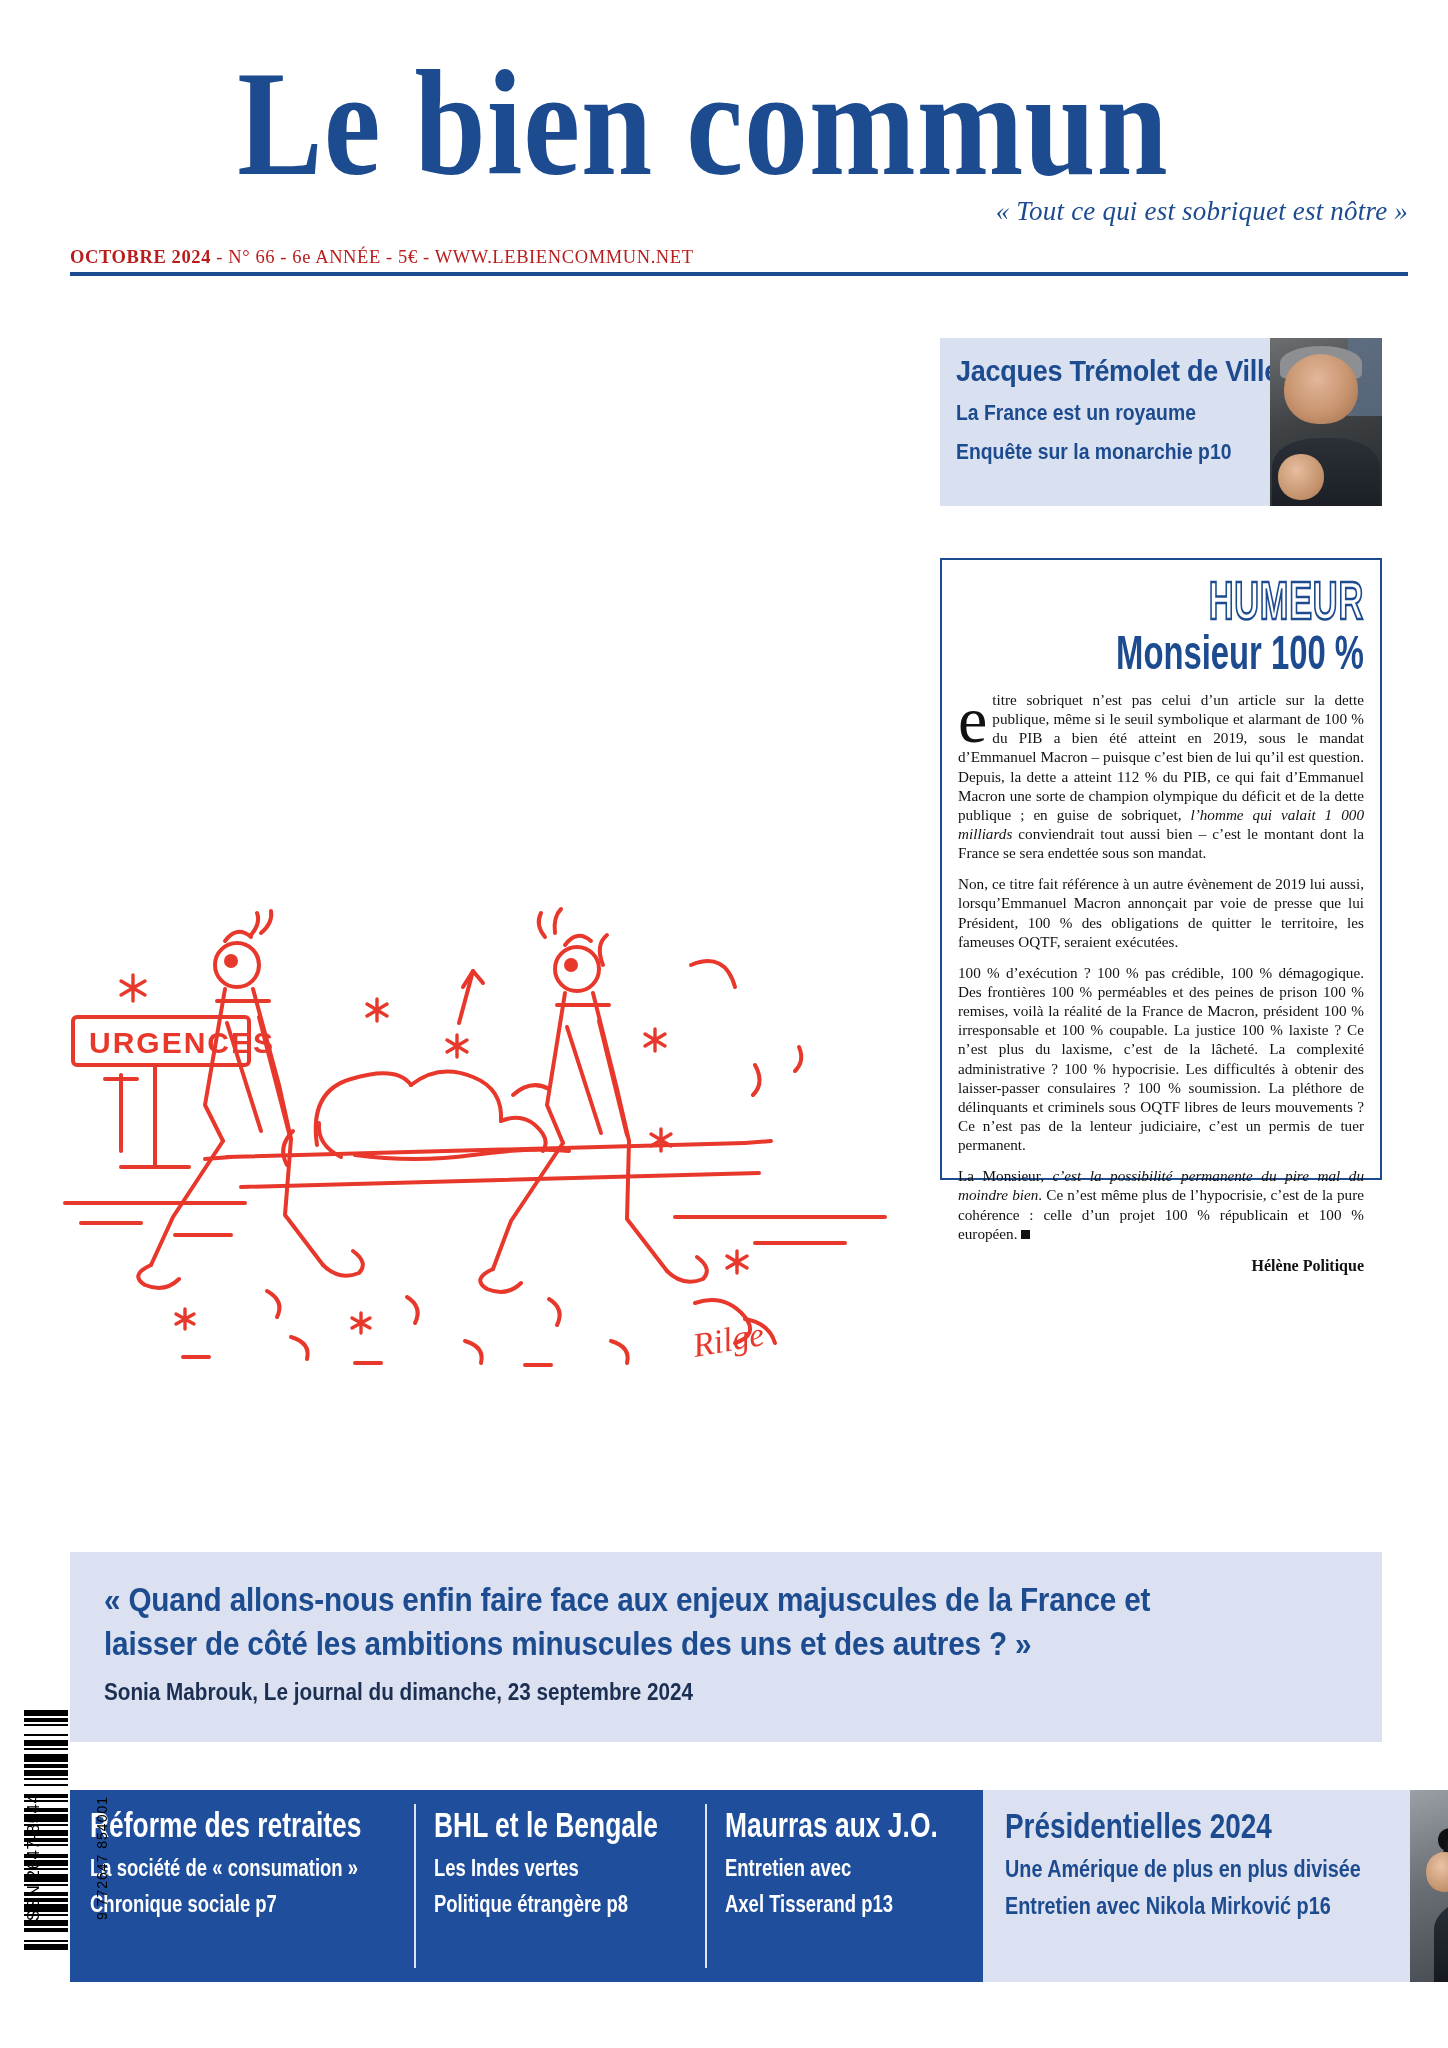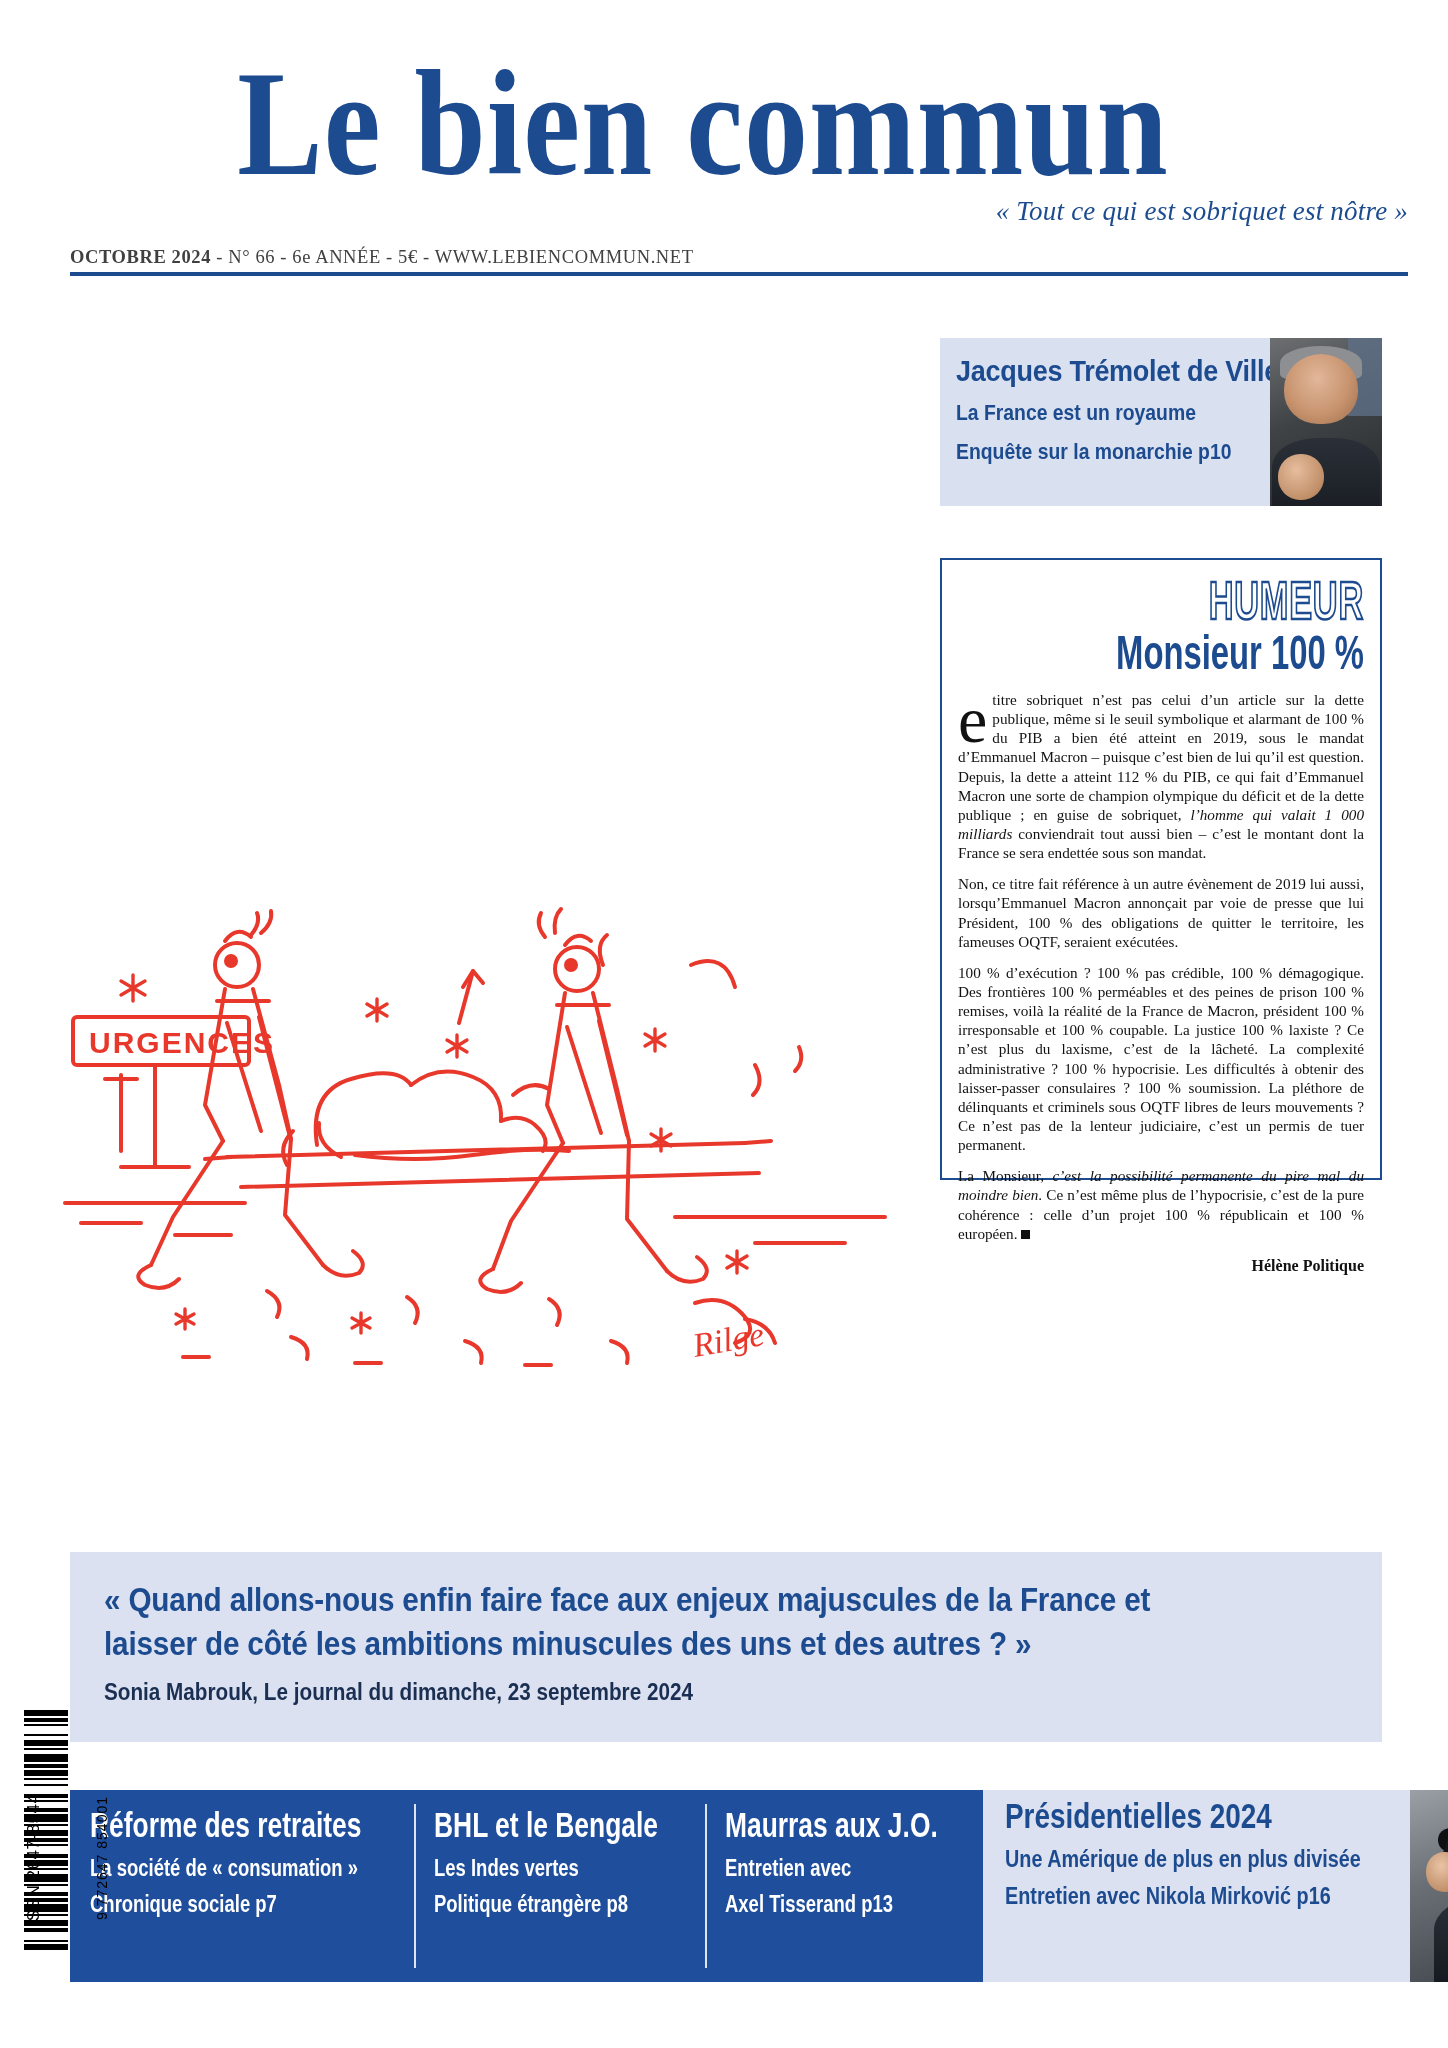--- a/index.html
+++ b/index.html
@@ -37,21 +37,21 @@
     font-size:27px;
     letter-spacing:0.2px;
     white-space:nowrap;
   }
   .dateline-wrap {
     position:absolute; left:70px; right:40px; top:247px;
   }
   .dateline {
     font-family:"Liberation Serif", serif;
     font-size:18.5px;
-    color:#404040;
+    color:#b91c1c;
     letter-spacing:0.6px;
     white-space:nowrap;
   }
   .dateline b { font-weight:700; }
   .masthead-rule {
     position:absolute; left:70px; right:40px; top:272px;
     height:4px; background:#1d4b8f;
   }
 
   
@@ -284,21 +284,21 @@
     white-space:nowrap;
     margin-bottom:15px;
   }
   .teaser-feature {
     flex:1 1 auto;
     background:#dbe1f0;
     display:flex;
     box-sizing:border-box;
   }
   .tf-text {
-    flex:1 1 auto; padding:8px 10px 0 22px; min-width:0;
+    flex:1 1 auto; padding:18px 10px 0 22px; min-width:0;
   }
   .tf-title {
     font-family:"Liberation Sans Narrow","Liberation Sans",sans-serif;
     font-weight:700;
     font-size:31px;
     line-height:1;
     color:#1d4b8f;
     transform:scaleX(0.9) scaleY(1.14);
     transform-origin:left top;
     white-space:nowrap;

